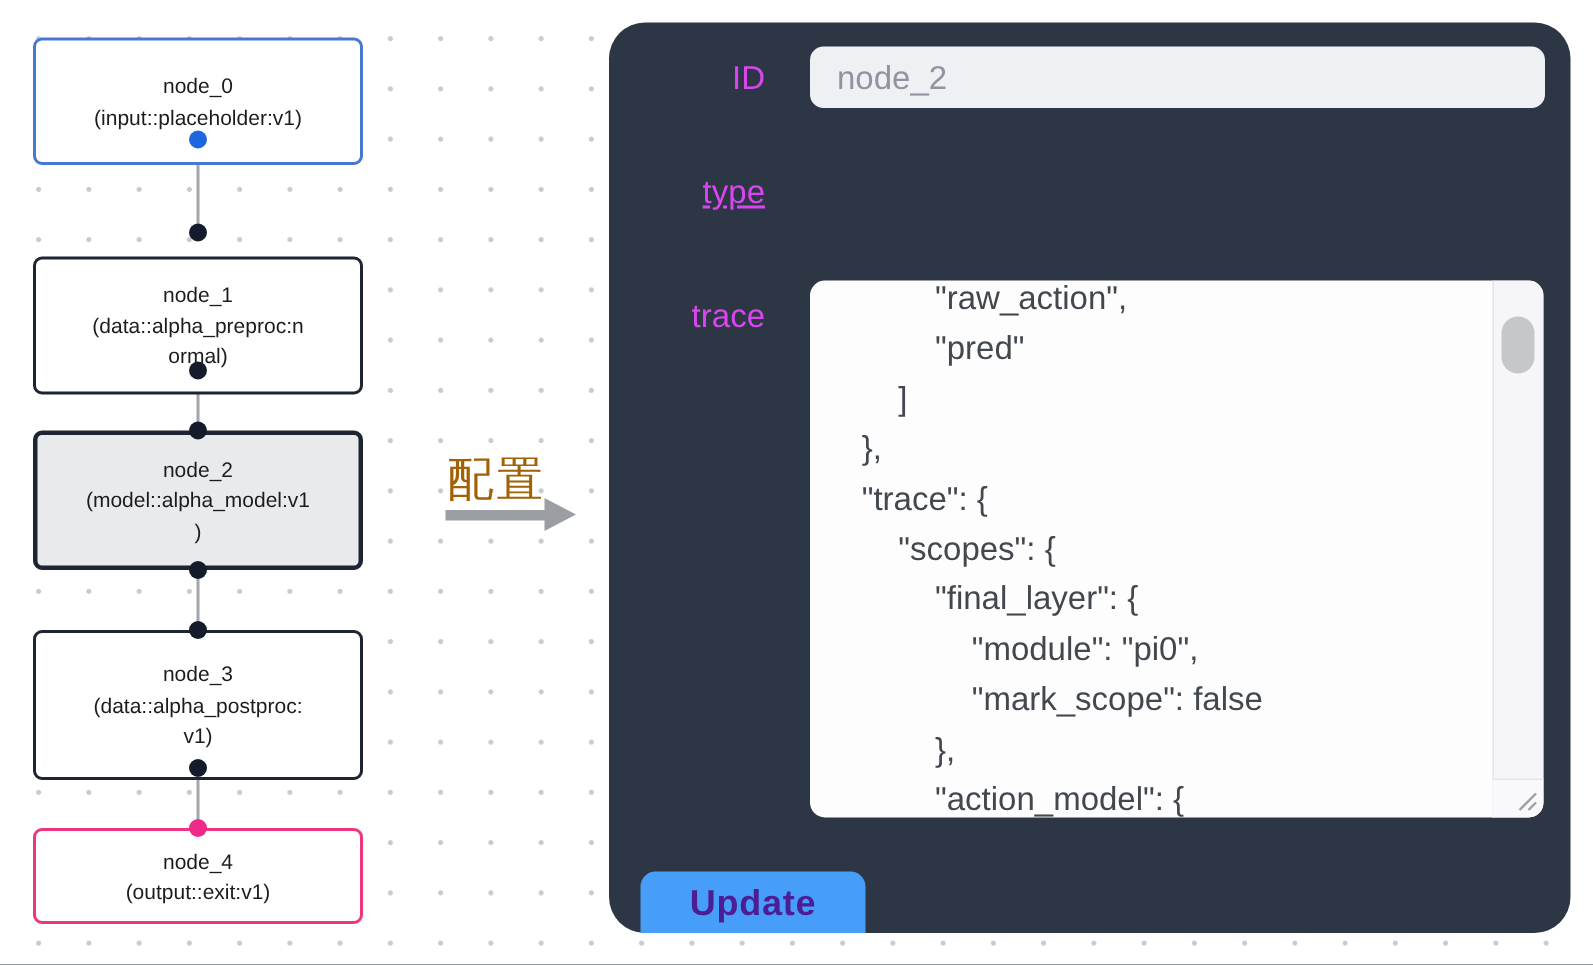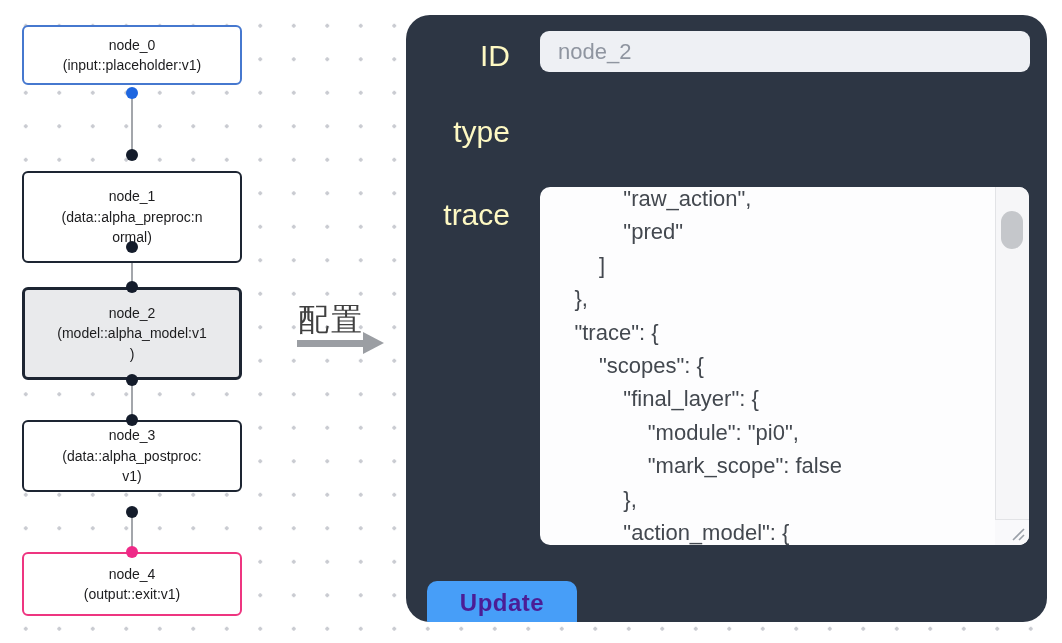--- a/index.html
+++ b/index.html
@@ -15,68 +15,68 @@
   }
 
   
   .node {
     position: absolute; left: 22px; width: 220px;
     background: #ffffff; border: 2px solid #1d2532; border-radius: 6px;
     display: flex; align-items: center; justify-content: center;
     text-align: center; font-size: 14px; line-height: 20.5px; color: #1c1c1e;
     white-space: pre-line; z-index: 2;
   }
-  .node.n0 { top: 25px;  height: 60px; border-color: #4678cf; }
+  .node.n0 { top: 25px;  height: 85px; border-color: #4678cf; }
   .node.n1 { top: 171px; height: 92px; }
   .node.n2 { top: 287px; height: 93px; background: #e9eaec; border-width: 3px; }
-  .node.n3 { top: 420px; height: 72px; }
+  .node.n3 { top: 420px; height: 100px; }
   .node.n4 { top: 552px; height: 64px; border-color: #ee3580; }
 
   .edge {
     position: absolute; left: 131px; width: 2px; background: #a3a6ab; z-index: 1;
   }
   .e0 { top: 93px;  height: 62px; }
   .e1 { top: 247px; height: 40px; }
   .e2 { top: 380px; height: 40px; }
   .e3 { top: 512px; height: 40px; }
 
   .port {
     position: absolute; left: 126px; width: 12px; height: 12px;
     border-radius: 50%; background: #141c2b; z-index: 3;
   }
   .p-blue { background: #1e66e0; }
   .p-pink { background: #ef2a88; }
 
   
   .transition-label {
     position: absolute; left: 298px; top: 299px;
-    font-size: 31px; font-weight: 500; color: #404040; letter-spacing: 2px;
+    font-size: 31px; font-weight: 500; color: #a16207; letter-spacing: 2px;
   }
   .arrow-line {
     position: absolute; left: 297px; top: 340px; width: 68px; height: 7px;
     background: #9b9ea3;
   }
   .arrow-head {
     position: absolute; left: 363px; top: 332px; width: 0; height: 0;
     border-left: 21px solid #9b9ea3;
     border-top: 11.5px solid transparent;
     border-bottom: 11.5px solid transparent;
   }
 
   
   .panel {
     position: absolute; left: 406px; top: 15px; width: 641px; height: 607px;
     background: #2d3644; border-radius: 24px; overflow: hidden; z-index: 4;
   }
   .field-label {
     position: absolute; left: 0; width: 104px; text-align: right;
-    font-size: 30px; color: #fef9c3;
+    font-size: 22px; color: #d946ef;
   }
   .lbl-id     { top: 24px; }
-  .lbl-type   { top: 100px; }
+  .lbl-type   { top: 100px; text-decoration: underline; }
   .lbl-config { top: 183px; }
 
   .text-input {
     position: absolute; left: 134px; width: 490px; height: 41px;
     background: #eef0f4; border: none; outline: none; border-radius: 9px;
     font-family: "Liberation Sans", sans-serif;
     font-size: 22px; color: #8f95a0; padding: 0 18px;
   }
   .inp-id   { top: 16px; }
   .inp-type { top: 96px; }

